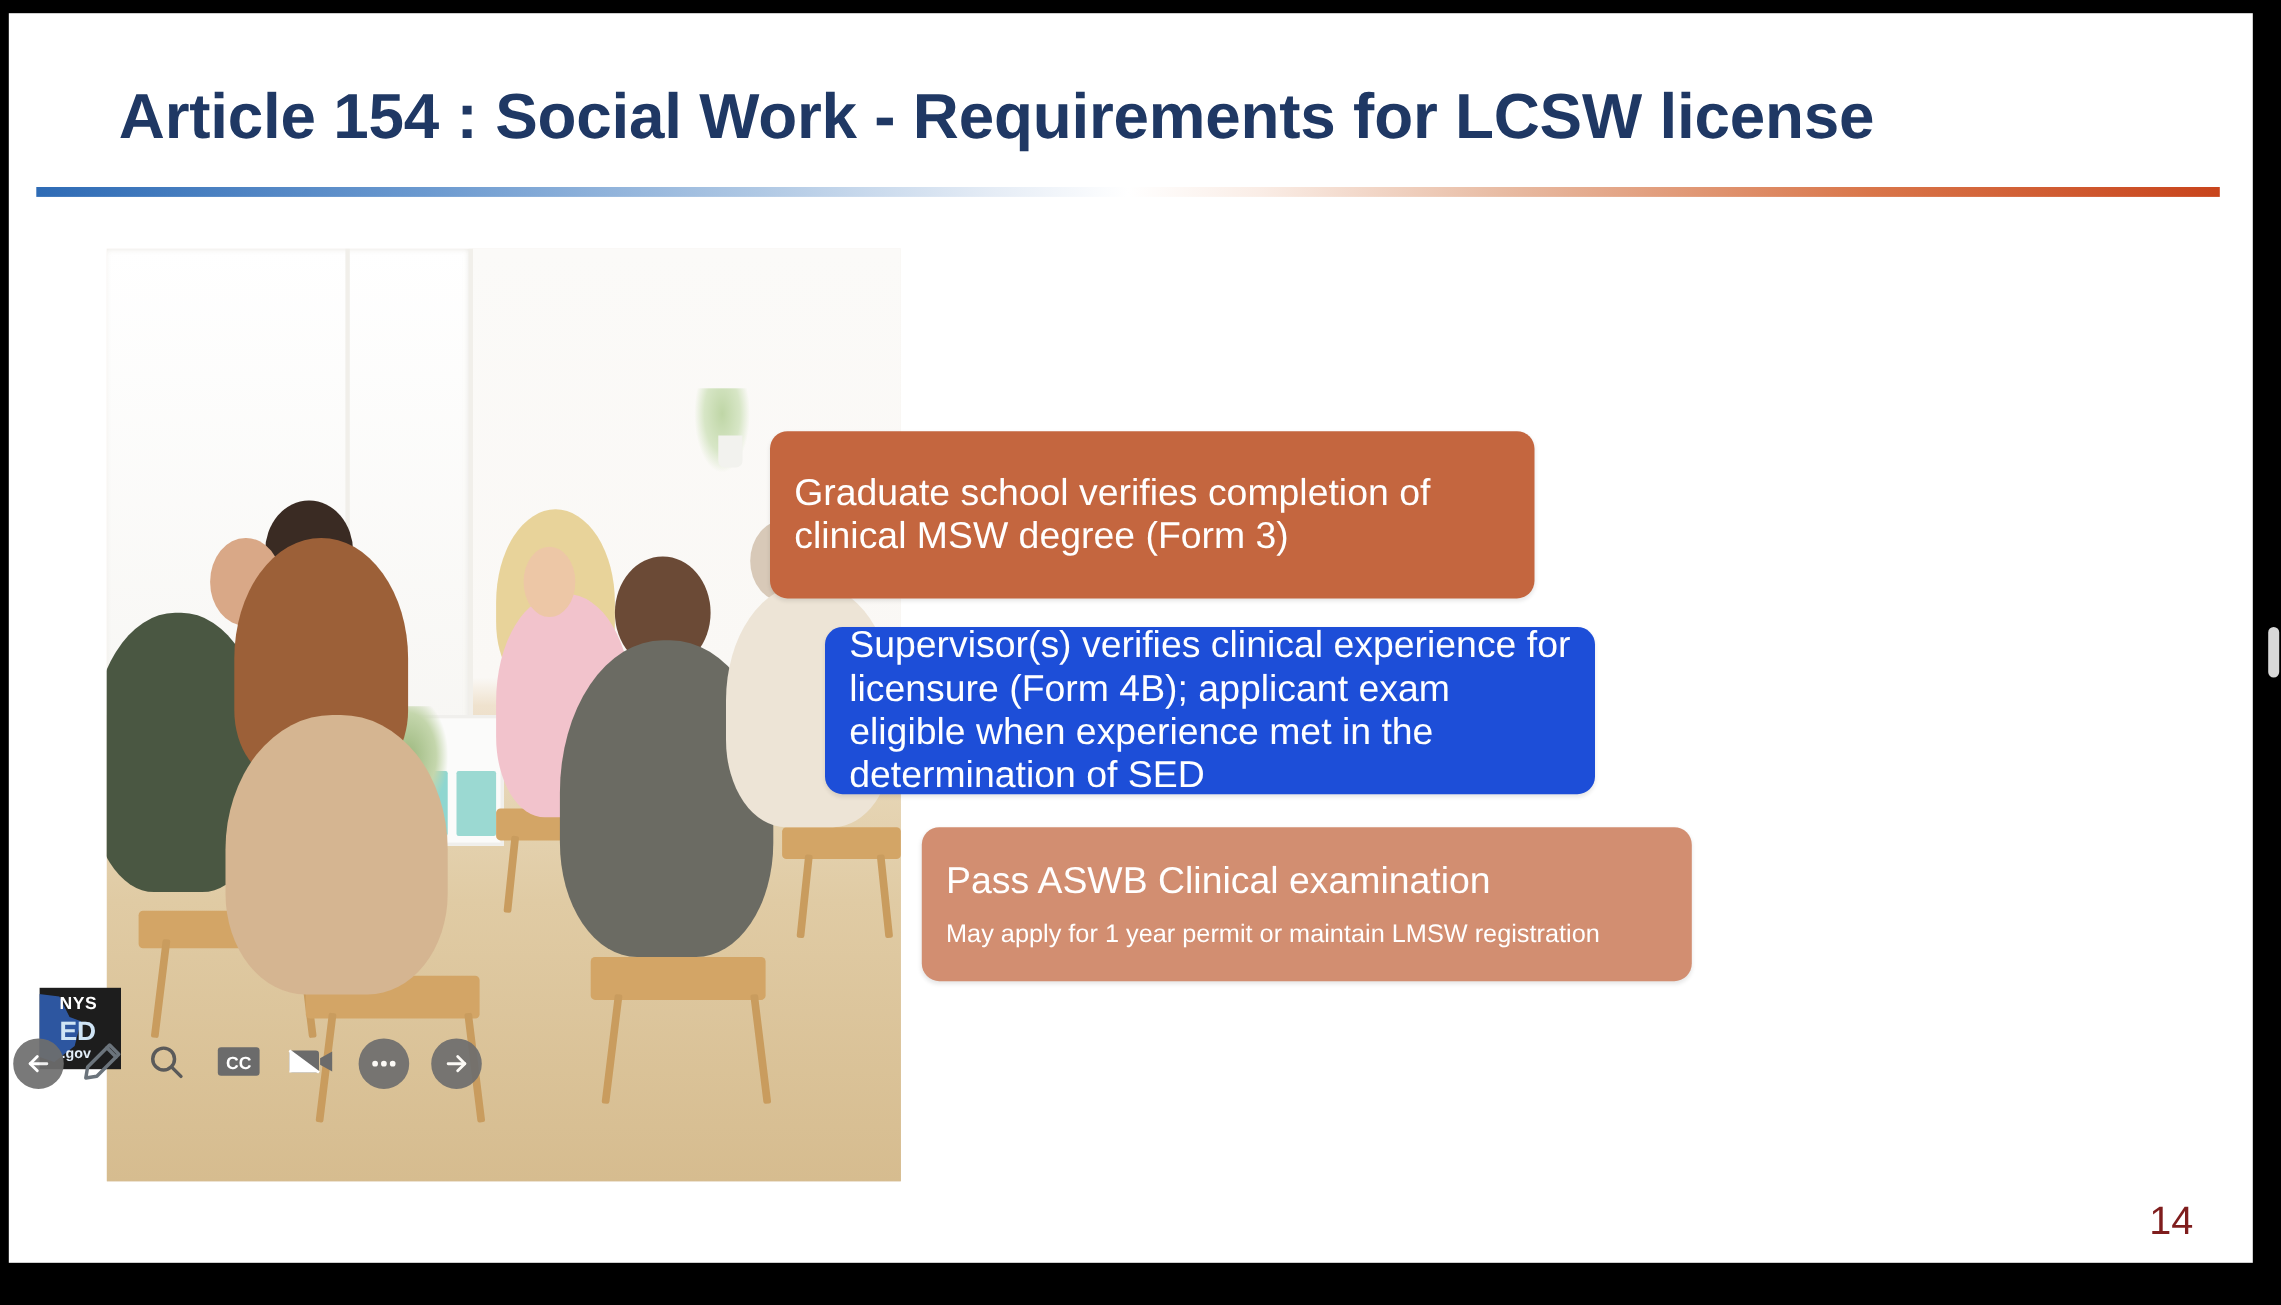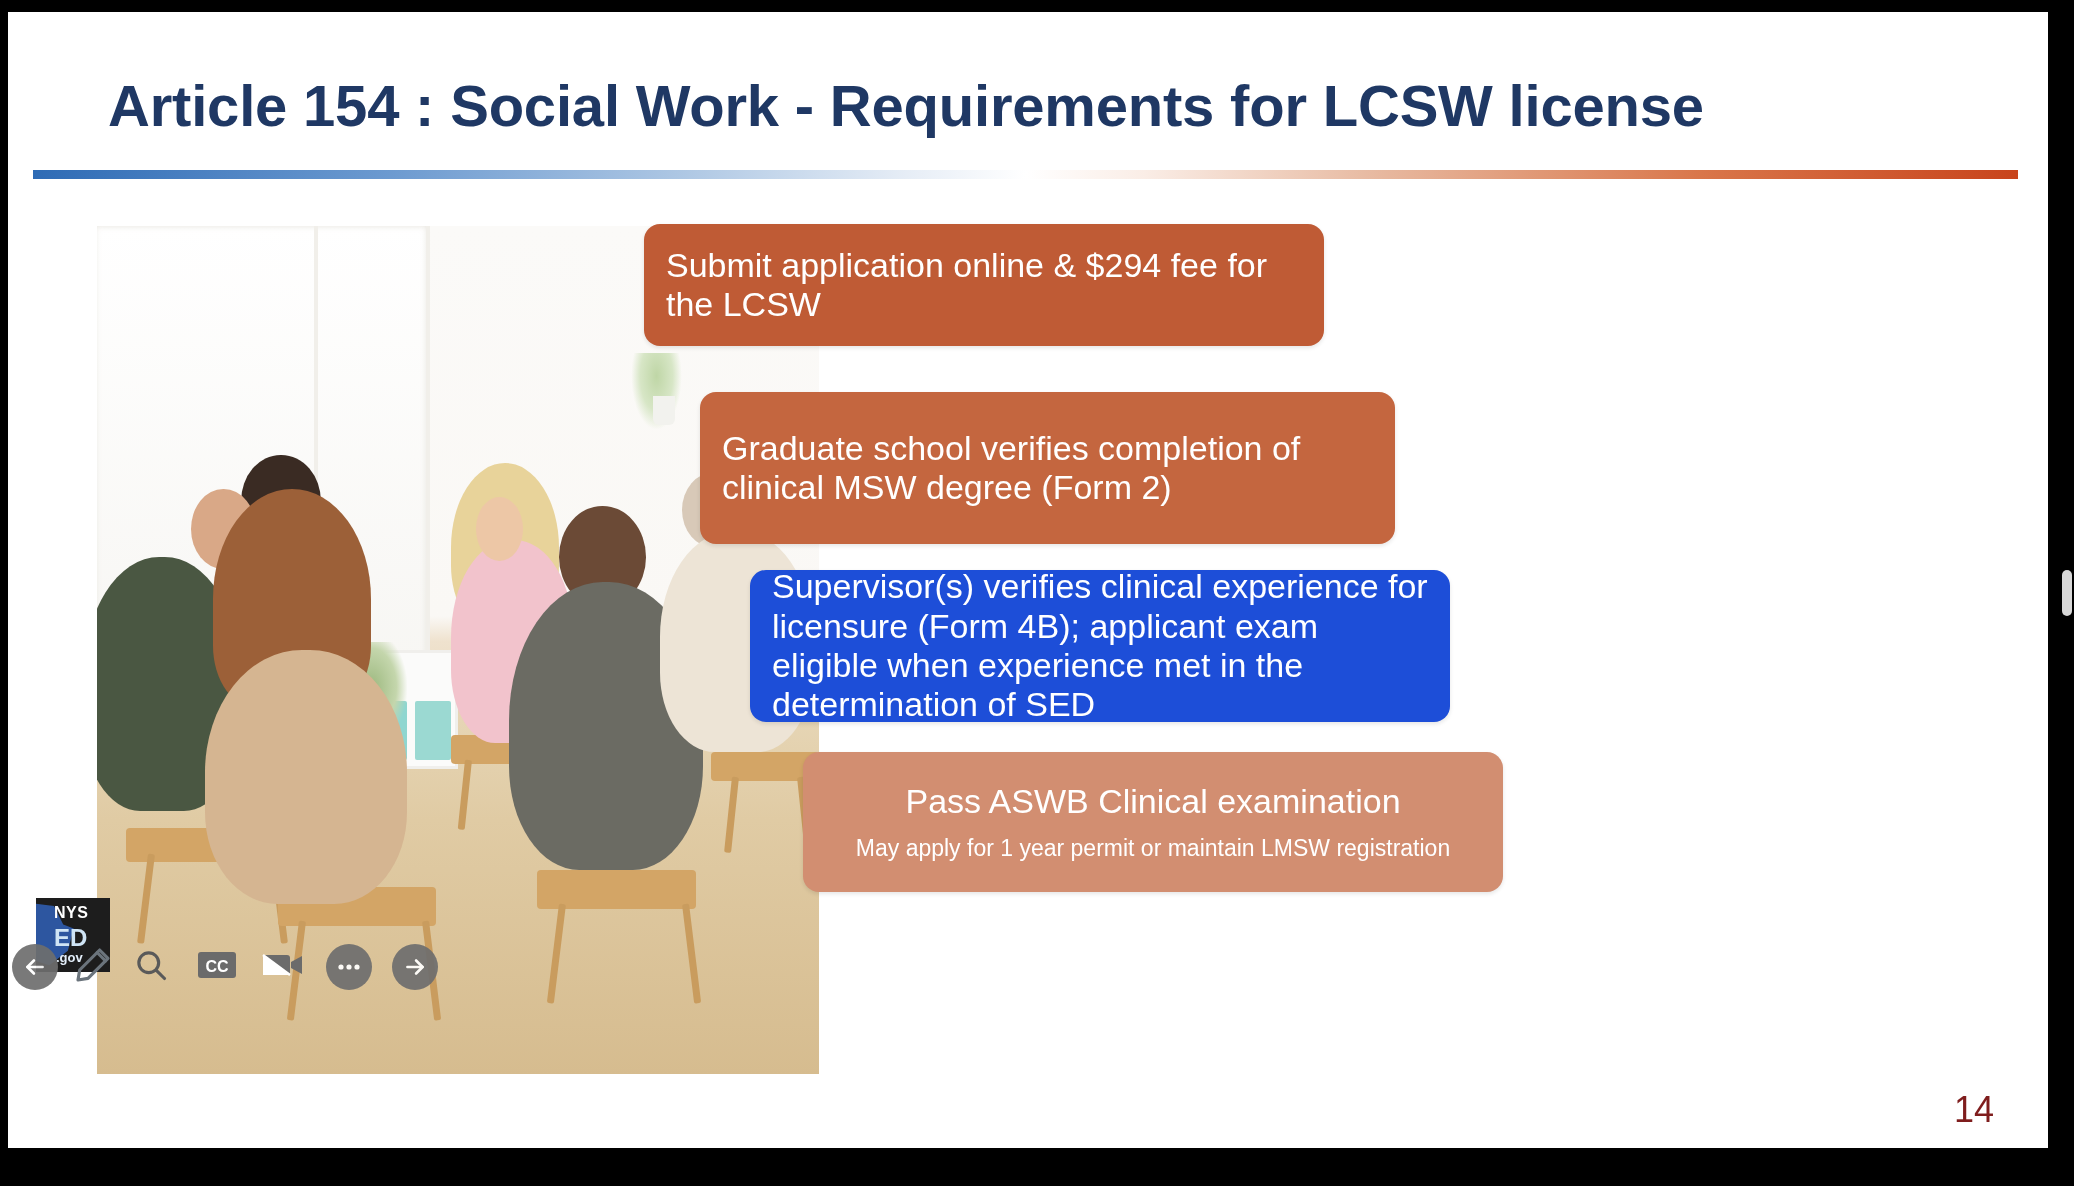--- a/index.html
+++ b/index.html
@@ -301,49 +301,46 @@
 
       <div class="head" style="left:64%; top:33%; width:12%; height:12%; background:#6B4A36; border-radius:50%;"></div>
       <div class="p" style="left:57%; top:42%; width:27%; height:34%; background:#6B6B63;"></div>
 
       <div class="head" style="left:81%; top:29%; width:9%; height:9%; background:#D8C9B8; border-radius:50%;"></div>
       <div class="p" style="left:78%; top:36%; width:21%; height:26%; background:#EDE4D6;"></div>
     </div>
 
     <div class="flow">
 
-      <div class="fbox" style="left:636px; top:212px; width:680px; height:122px; background:#BF5B35;">
-        <div class="headline">Submit application online &amp; $294 fee for the LCSW</div>
-      </div>
 
       <div class="arrow" style="left:1648px; top:240px;"></div>
       <div class="arrow" style="left:1648px; top:240px;">
         <div class="shaft"></div>
         <div class="headtri"></div>
       </div>
 
       <div class="fbox" style="left:692px; top:380px; width:695px; height:152px; background:#C4663F;">
-        <div class="headline">Graduate school verifies completion of clinical MSW degree (Form 2)</div>
+        <div class="headline">Graduate school verifies completion of clinical MSW degree (Form 3)</div>
       </div>
 
       <div class="arrow" style="left:1730px; top:488px;">
         <div class="shaft"></div>
         <div class="headtri"></div>
       </div>
 
       <div class="fbox" style="left:742px; top:558px; width:700px; height:152px; background:#1d4ed8;">
         <div class="headline">Supervisor(s) verifies clinical experience for licensure (Form 4B); applicant exam eligible when experience met in the determination of SED</div>
       </div>
 
       <div class="arrow" style="left:1790px; top:660px;">
         <div class="shaft"></div>
         <div class="headtri"></div>
       </div>
 
-      <div class="fbox" style="left:795px; top:740px; width:700px; height:140px; background:#D28E71;text-align:center;">
+      <div class="fbox" style="left:830px; top:740px; width:700px; height:140px; background:#D28E71;">
         <div class="headline">Pass ASWB Clinical examination</div>
         <div class="subline">May apply for 1 year permit or maintain LMSW registration</div>
       </div>
 
       <div class="arrow" style="left:1848px; top:840px;">
         <div class="shaft"></div>
         <div class="headtri"></div>
       </div>
 
 

